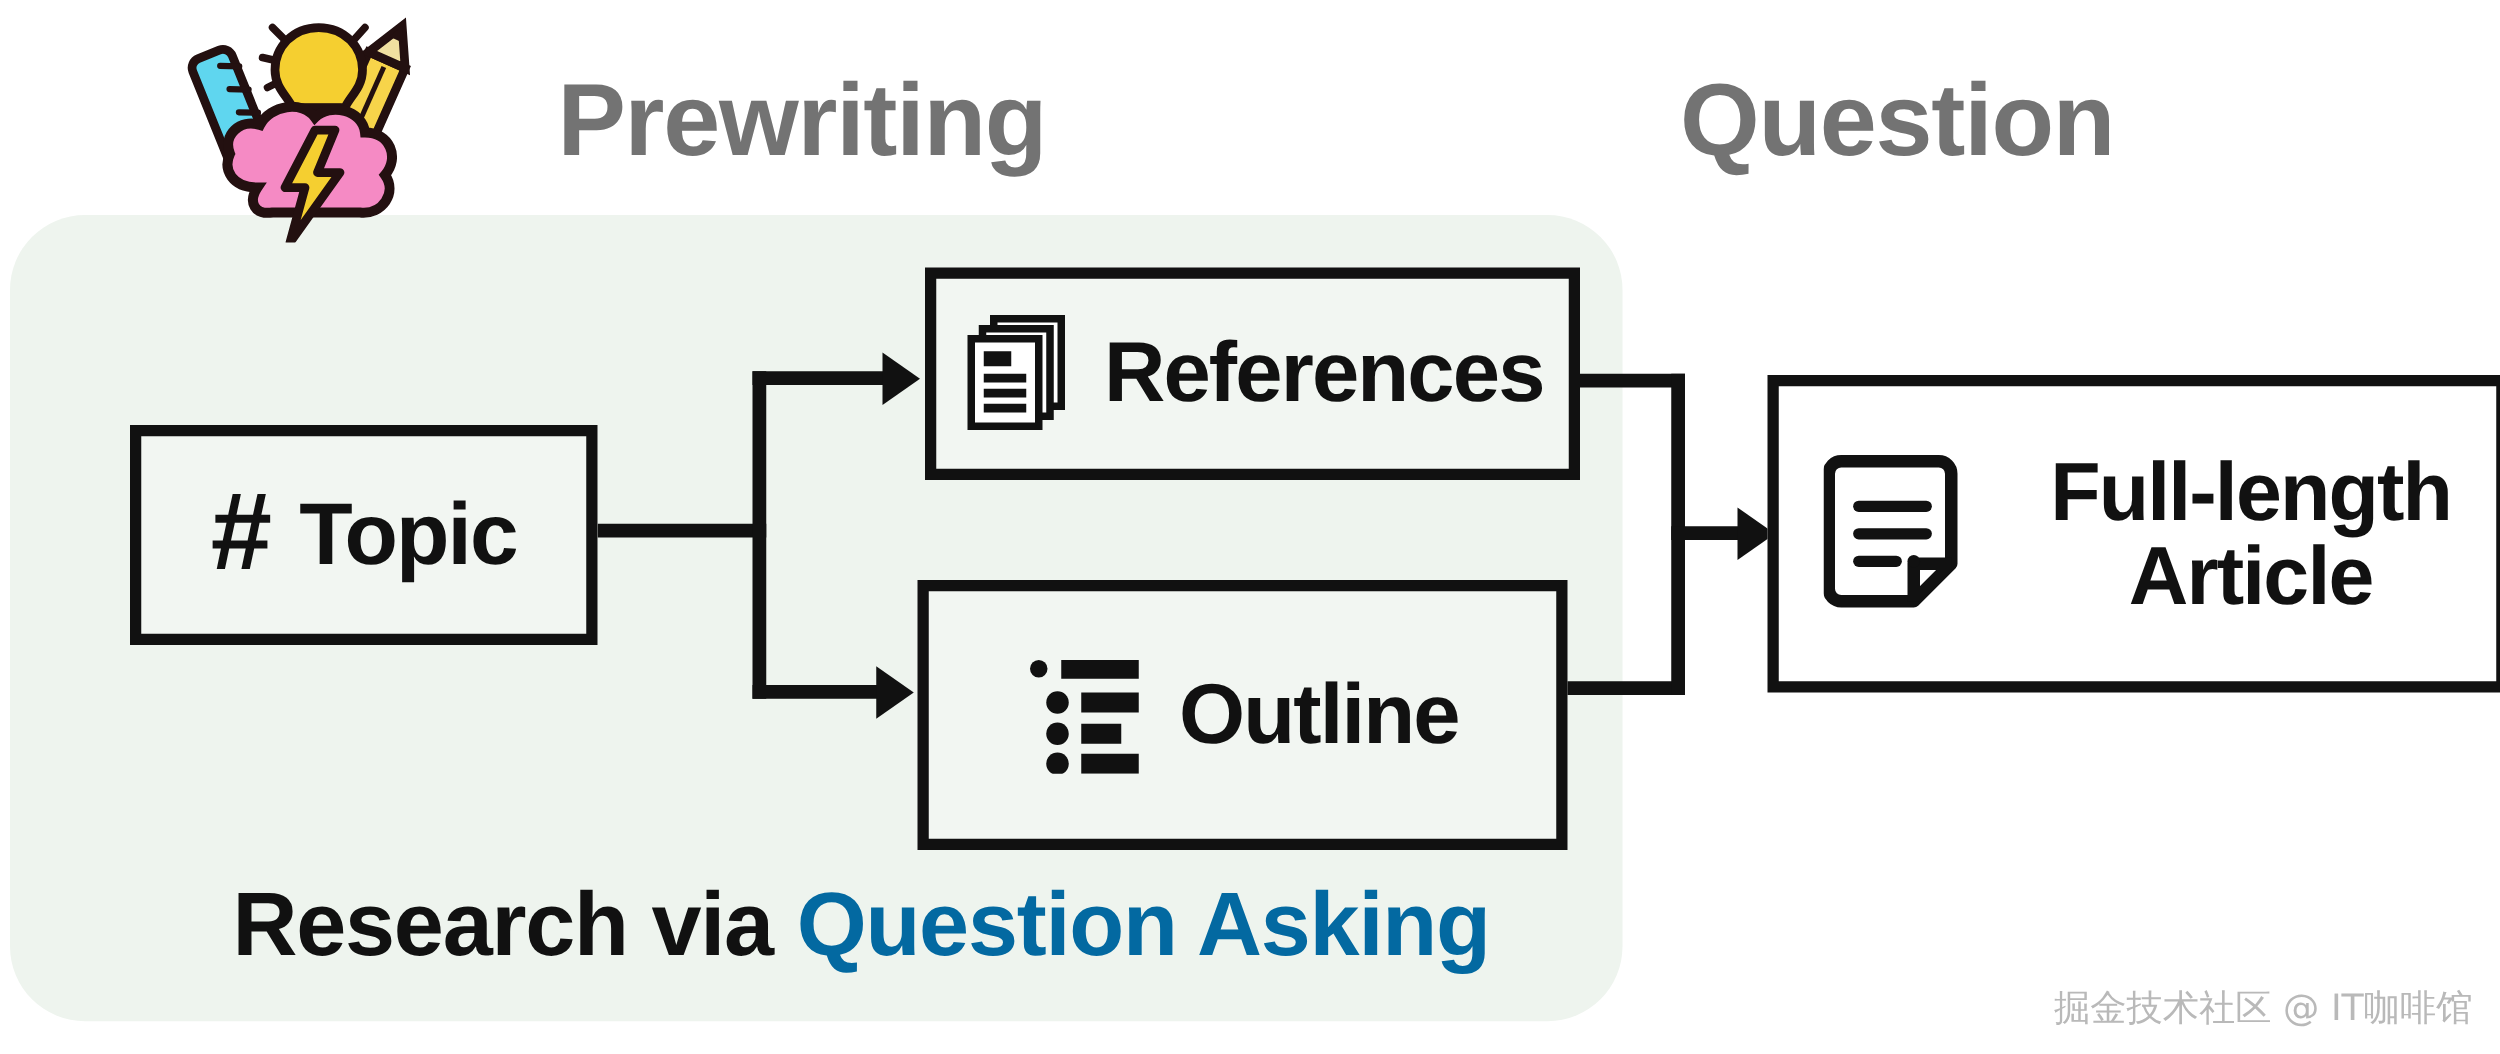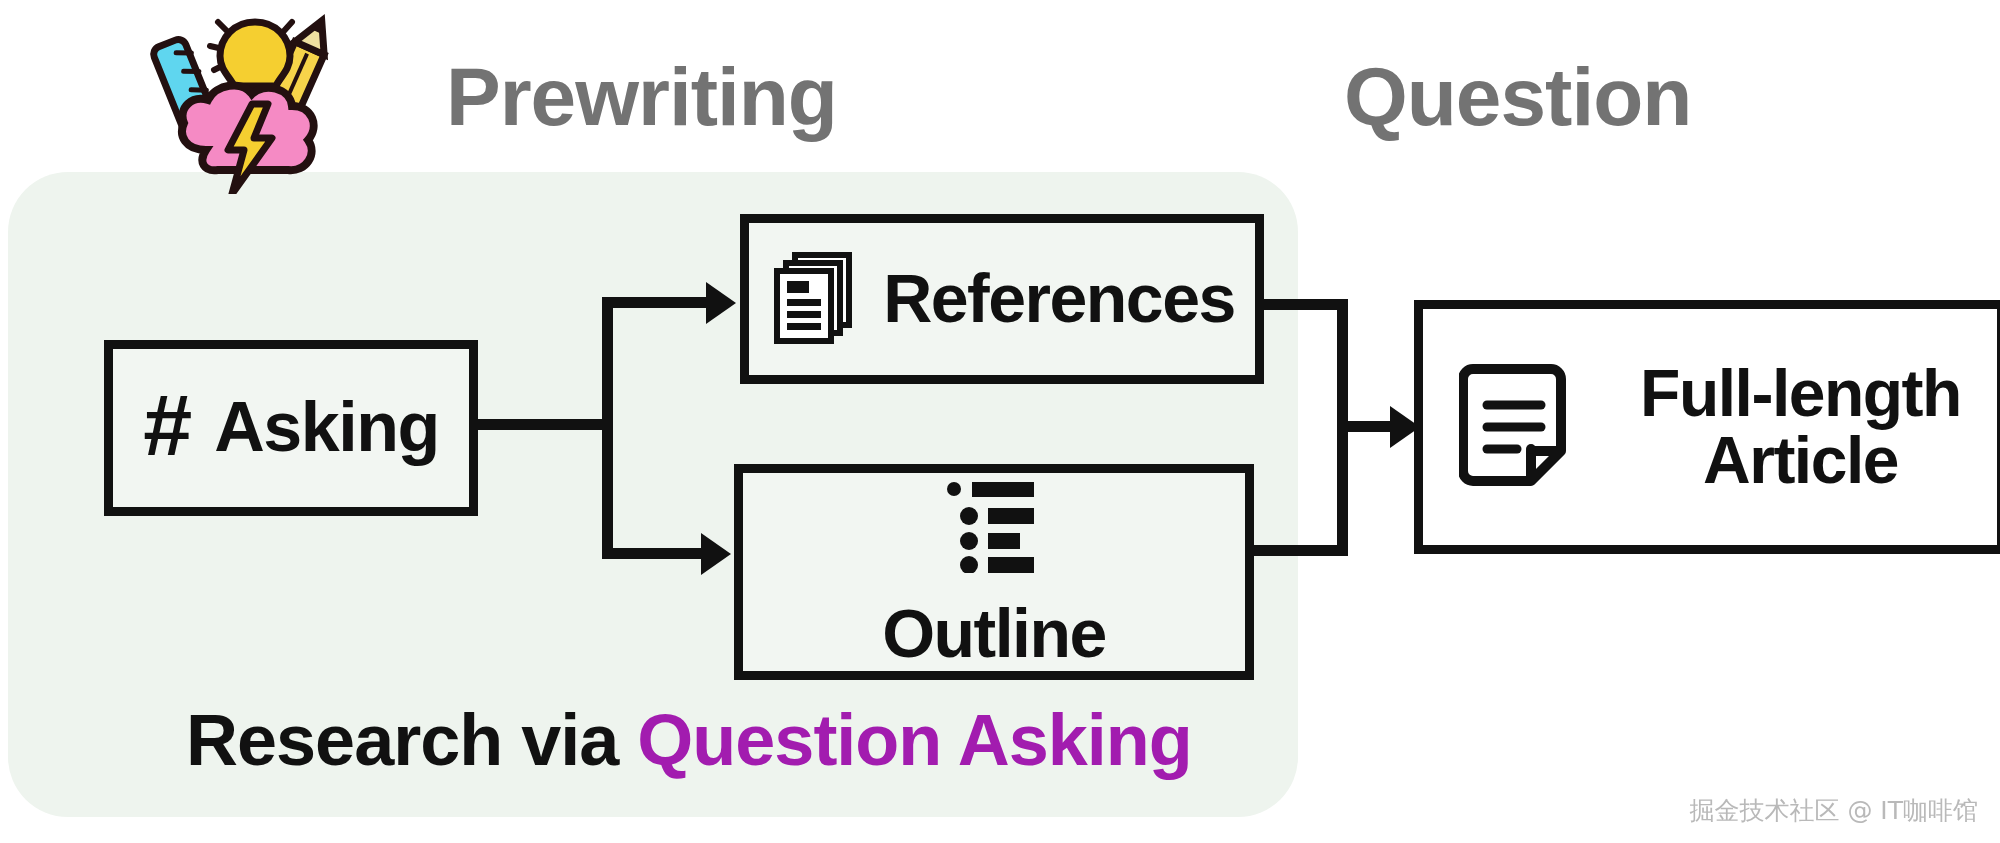--- a/index.html
+++ b/index.html
@@ -51,21 +51,21 @@
     line-height:1.02;
     white-space:pre-line;
   }
 
   #box-topic{left:104px;top:340px;width:374px;height:176px;}
   #box-topic .node-label{font-size:70px;}
 
   #box-references{left:740px;top:214px;width:524px;height:170px;justify-content:center;}
   #box-references .node-label{font-size:68px;}
 
-  #box-outline{left:734px;top:464px;width:520px;height:216px;flex-direction:column;}
+  #box-outline{left:734px;top:464px;width:520px;height:216px;}
   #box-outline .node-label{font-size:68px;}
 
   #box-article{left:1414px;top:300px;width:592px;height:254px;background:#ffffff;}
   #box-article .node-label{font-size:66px;text-align:center;margin-left:41px;}
 
   
   .icon{display:block;flex:0 0 auto;}
 
   
   .hash-glyph{
@@ -83,26 +83,26 @@
     border-left:30px solid #111111;
   }
 
   
   #research-caption{
     position:absolute;left:146px;top:704px;
     font-size:72px;font-weight:bold;
     letter-spacing:-1px;white-space:nowrap;line-height:1;
   }
   #research-caption .seg-dark{color:#111111;margin-left:40px;}
-  #research-caption .seg-accent{color:#a21caf;}
+  #research-caption .seg-accent{color:#0369a1;}
 
   
   #watermark{
     position:absolute;right:22px;bottom:16px;
-    font-size:25px;color:#b9b9b9;
+    font-size:29px;color:#b9b9b9;
     white-space:nowrap;
     font-family:"DejaVu Sans", sans-serif;
     text-align:center;
   }
 
   
   #brainstorm-sticker{
     position:absolute;left:140px;top:4px;width:210px;height:190px;
   }
 </style>
@@ -167,21 +167,21 @@
   <div class="arrow-head" style="left:701px;top:533px;"></div>
 
   <div class="conn" style="left:1262px;top:299px;width:86px;height:11px;"></div>
   <div class="conn" style="left:1252px;top:545px;width:96px;height:11px;"></div>
   <div class="conn" style="left:1337px;top:299px;width:11px;height:257px;"></div>
   <div class="conn" style="left:1337px;top:421px;width:62px;height:11px;"></div>
   <div class="arrow-head" style="left:1390px;top:406px;"></div>
 
   <div class="node-box" id="box-topic">
     <span class="icon hash-glyph">#</span>
-    <span class="node-label">Asking</span>
+    <span class="node-label">Topic</span>
   </div>
 
   <div class="node-box" id="box-references">
     <span class="icon">
       <svg width="92" height="96" viewBox="0 0 92 96" xmlns="http://www.w3.org/2000/svg">
         <rect x="26" y="6" width="54" height="70" fill="#ffffff" stroke="#111" stroke-width="6"></rect>
         <rect x="17" y="14" width="54" height="70" fill="#ffffff" stroke="#111" stroke-width="6"></rect>
         <rect x="8" y="22" width="54" height="70" fill="#ffffff" stroke="#111" stroke-width="6"></rect>
         <g fill="#111">
           <rect x="18" y="32" width="22" height="12"></rect>

